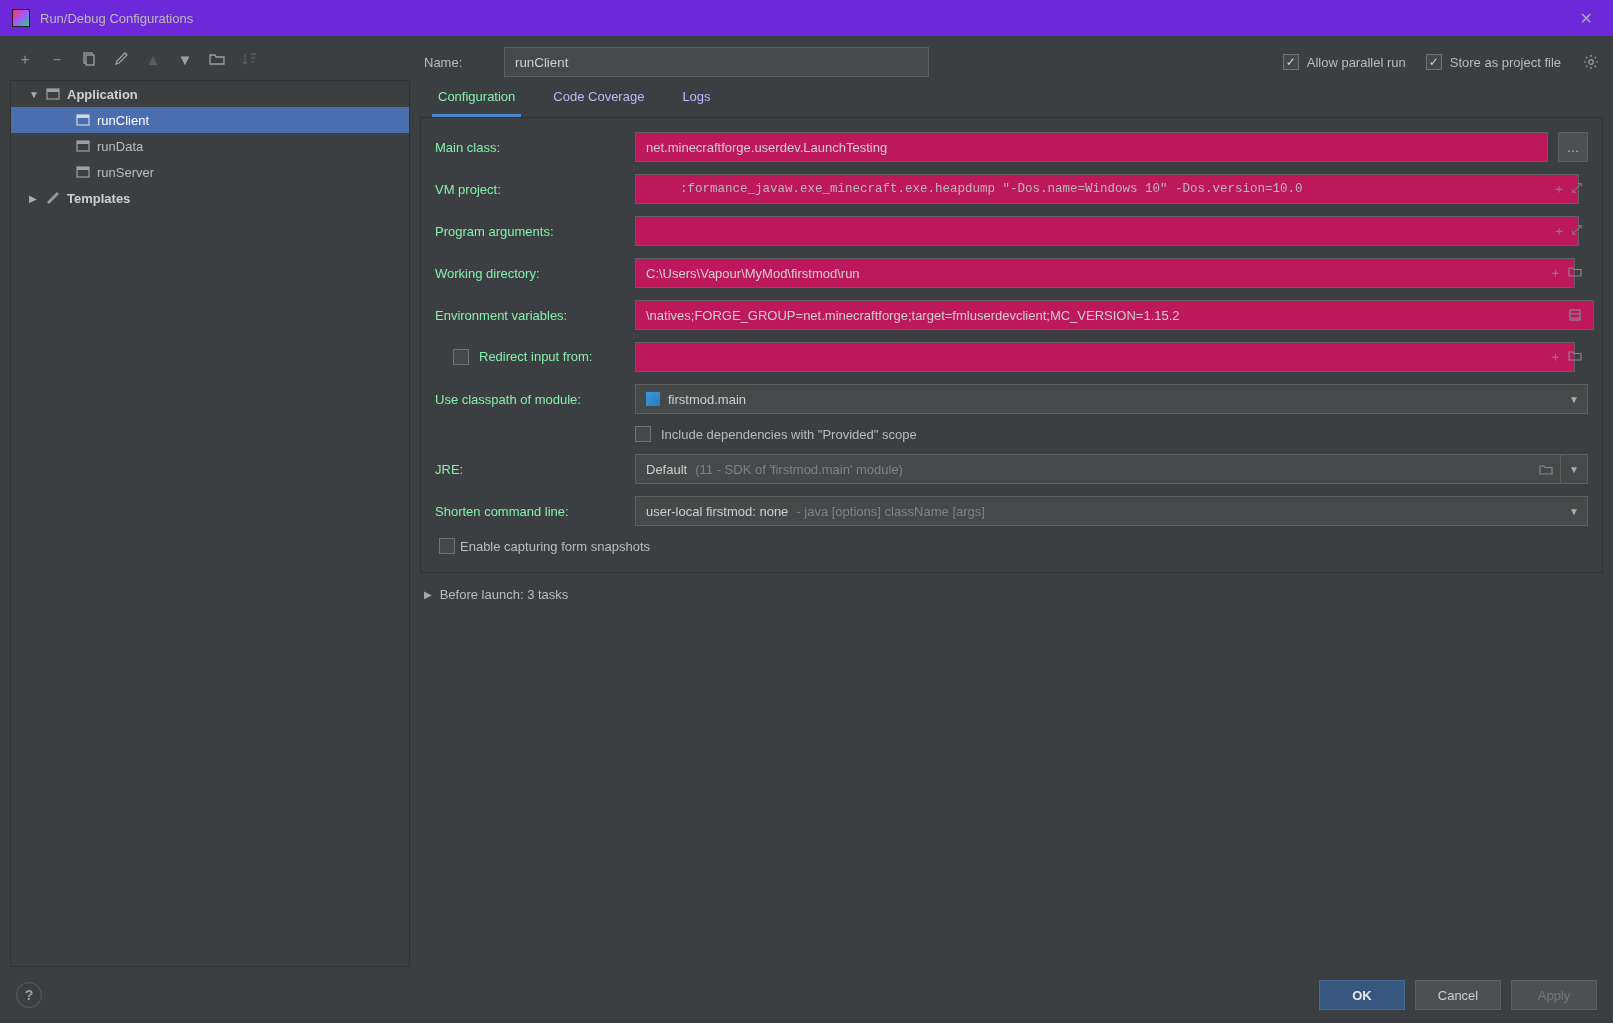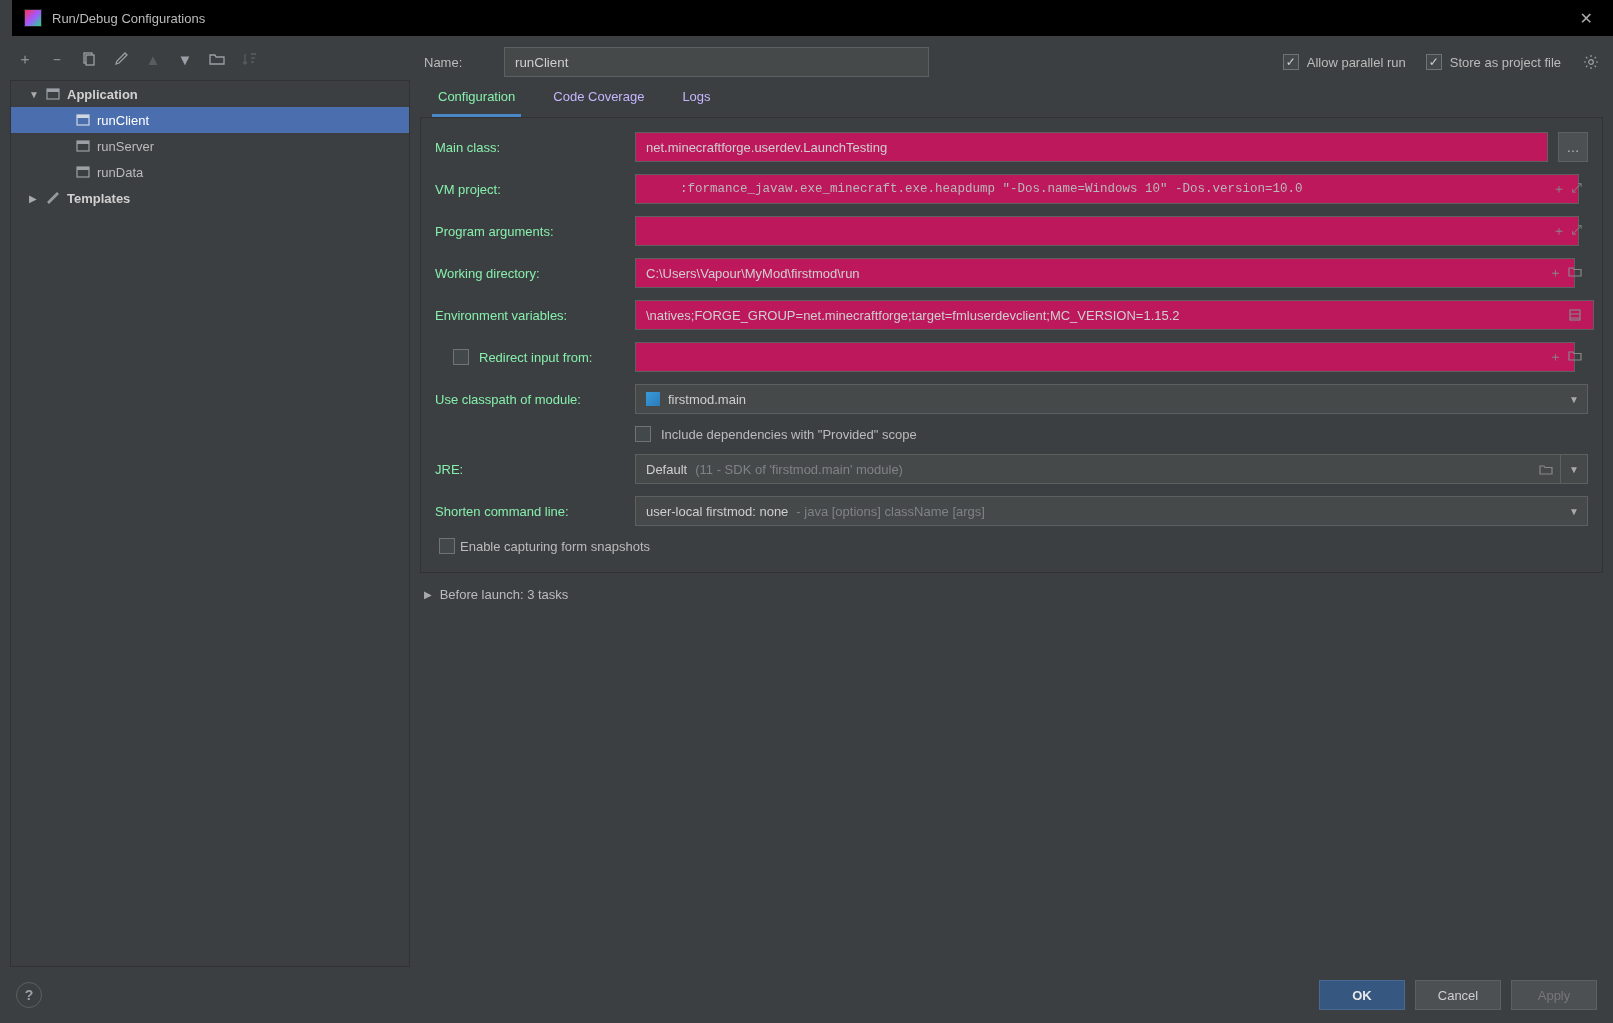--- a/index.html
+++ b/index.html
@@ -12,22 +12,21 @@
   height: 1023px;
   overflow: hidden;
   display: flex;
   flex-direction: column;
 }
 .titlebar {
   height: 36px;
   display: flex;
   align-items: center;
   padding: 0 12px;
-  background: #000000;
-  margin-left: 12px;
+  background: #6d28d9;
 }
 .titlebar .app-icon {
   width: 18px; height: 18px;
   background: linear-gradient(135deg,#fe315d 0%,#a259ff 50%,#21d789 100%);
   margin-right: 10px;
   border:1px solid #222;
 }
 .titlebar .title { color: #bbbbbb; flex: 1; }
 .titlebar .close { color: #aaa; font-size: 16px; cursor: pointer; padding: 4px 8px; }
 .main {
@@ -267,30 +266,30 @@
           </span>
         <span class="label">runClient</span>
       </div>
       <div class="tree-row level2">
         <span class="tico">
             <svg width="14" height="14" viewBox="0 0 14 14">
               <rect x="1" y="2" width="12" height="10" fill="none" stroke="#9aa0a6" stroke-width="1.2"></rect>
               <rect x="1" y="2" width="12" height="3" fill="#9aa0a6"></rect>
             </svg>
           </span>
-        <span class="label">runServer</span>
+        <span class="label">runData</span>
       </div>
       <div class="tree-row level2">
         <span class="tico">
             <svg width="14" height="14" viewBox="0 0 14 14">
               <rect x="1" y="2" width="12" height="10" fill="none" stroke="#9aa0a6" stroke-width="1.2"></rect>
               <rect x="1" y="2" width="12" height="3" fill="#9aa0a6"></rect>
             </svg>
           </span>
-        <span class="label">runData</span>
+        <span class="label">runServer</span>
       </div>
       <div class="tree-row level1">
         <span class="arrow">▶</span>
         <span class="tico">
             <svg width="14" height="14" viewBox="0 0 14 14">
               <path d="M11 2l1 1-7 7-2 2-1-1 2-2 7-7z" fill="none" stroke="#9aa0a6" stroke-width="1.3"></path>
             </svg>
           </span>
         <span class="label bold">Templates</span>
       </div>
@@ -380,21 +379,21 @@
           <span>
               <svg width="14" height="14" viewBox="0 0 14 14">
                 <rect x="2" y="2" width="10" height="10" fill="none" stroke="#888" stroke-width="1.2"></rect>
                 <path d="M2 6h10M2 10h10" stroke="#888" stroke-width="1"></path>
               </svg>
             </span>
         </div>
       </div>
 
       <div class="form-row indent">
-        <span class="lbl" style="display:flex;align-items:center;gap:10px;">
+        <span class="lbl" style="display:flex;gap:10px;">
           <span class="cb-small"></span>
           <span>Redirect input from:</span>
         </span>
         <div class="field hint"></div>
         <div class="inline-icons">
           <span>＋</span>
           <span>
               <svg width="14" height="14" viewBox="0 0 14 14">
                 <path d="M1 4h4l1 1.5h7V12H1z" fill="none" stroke="#888" stroke-width="1.2"></path>
               </svg>

